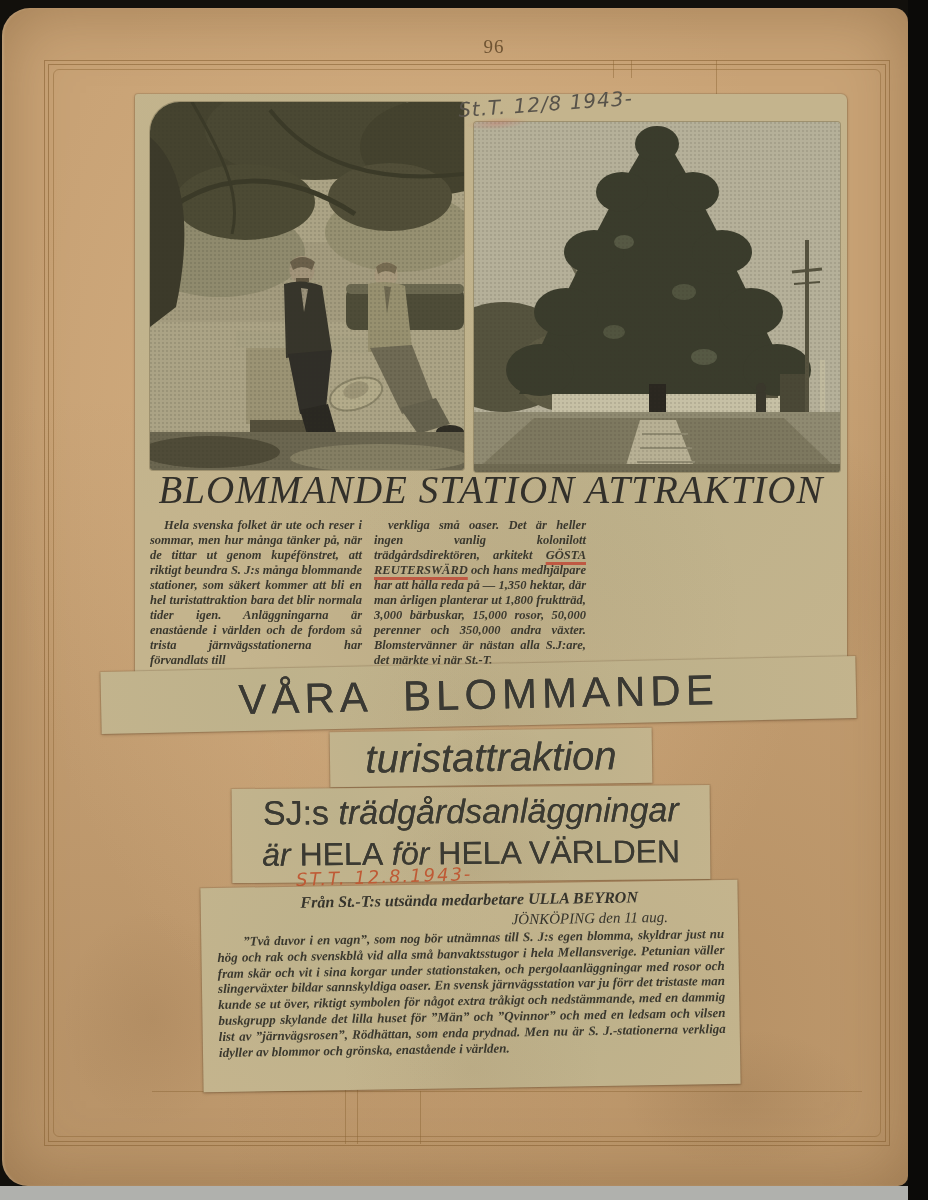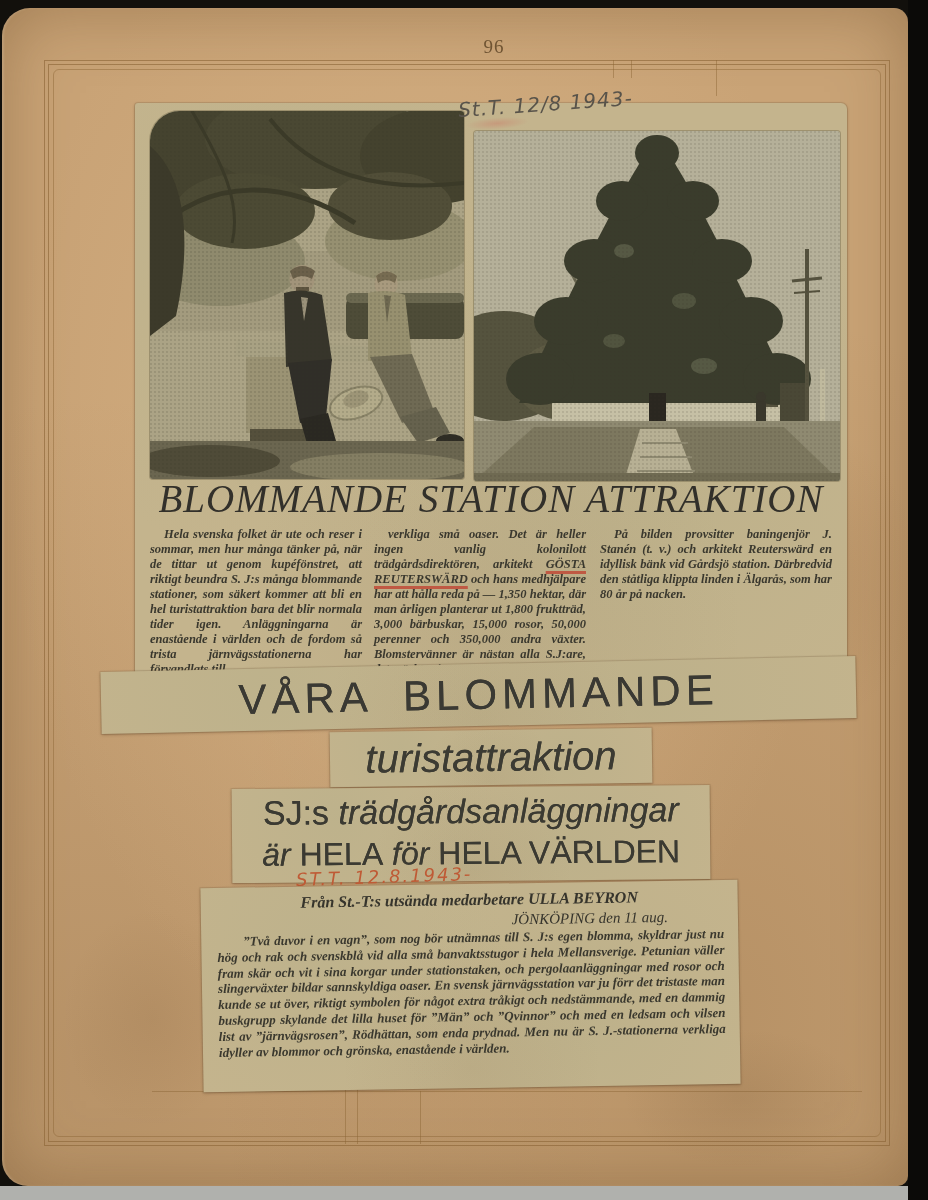--- a/index.html
+++ b/index.html
@@ -33,21 +33,21 @@
     position:absolute;
     background:
       radial-gradient(circle at 22% 30%, rgba(150,165,130,.14), rgba(150,165,130,0) 42%),
       radial-gradient(circle at 72% 62%, rgba(140,155,120,.12), rgba(140,155,120,0) 48%),
       radial-gradient(circle at 50% 90%, rgba(120,100,70,.10), rgba(120,100,70,0) 40%),
       #c4b48d;
     box-shadow: 0 1px 3px rgba(70,45,20,.38), 0 0 0 1px rgba(110,90,60,.18);
     color:#33312a;
   }
   
-  #clip-main { left:133px; top:95px; width:712px; height:584px; border-radius:3px 6px 3px 5px; }
+  #clip-main { left:133px; top:86px; width:712px; height:584px; border-radius:3px 6px 3px 5px; }
   .photo { position:absolute; overflow:hidden; box-shadow:0 0 0 1px rgba(90,80,55,.35); }
   #photo-left  { left:15px; top:8px;  width:314px; height:368px; border-radius:30px 3px 3px 3px; }
   #photo-right { left:339px; top:28px; width:366px; height:350px; border-radius:3px; }
   #article-headline {
     position:absolute; left:0; top:372px; width:100%; text-align:center;
     font-style:italic; font-size:39px; letter-spacing:1px; color:#32302a;
     transform:scaleY(1.04);
   }
   #article-cols { position:absolute; left:15px; top:424px; width:682px; display:flex; }
   .col {
@@ -250,21 +250,20 @@
           <rect width="366" height="350" fill="url(#ht2)"></rect>
         </svg>
       </div>
 
       <div id="article-headline">BLOMMANDE STATION ATTRAKTION</div>
 
       <div id="article-cols">
         <div id="col1" class="col">Hela svenska folket är ute och reser i sommar, men hur många tänker på, när de tittar ut genom kupéfönstret, att riktigt beundra S. J:s många blommande stationer, som säkert kommer att bli en hel turistattraktion bara det blir normala tider igen. Anläggningarna är enastående i världen och de fordom så trista järnvägsstationerna har förvandlats till</div>
         <div id="col2" class="col"><span>verkliga små oaser. Det är heller ingen vanlig kolonilott trädgårdsdirektören, arkitekt </span><span class="red-underline">GÖSTA REUTERSWÄRD</span><span> och hans medhjälpare har att hålla reda på — 1,350 hektar, där man årligen planterar ut 1,800 fruktträd, 3,000 bärbuskar, 15,000 rosor, 50,000 perenner och 350,000 andra växter. Blomstervänner är nästan alla S.J:are, det märkte vi när St.-T.</span></div>
         <div id="col3" class="col">
-          <p>På bilden provsitter baningenjör J. Stanén (t. v.) och arkitekt Reuterswärd en idyllisk bänk vid Gårdsjö station. Därbredvid den ståtliga klippta linden i Älgarås, som har 80 år på nacken.</p>
         </div>
       </div>
     </div>
 
     <div id="hand-top" class="handwriting">St.T. 12/8 1943-</div>
 
     <div id="clip-vara" class="clip">
       <div>VÅRA BLOMMANDE STATIONER</div>
     </div>
 

